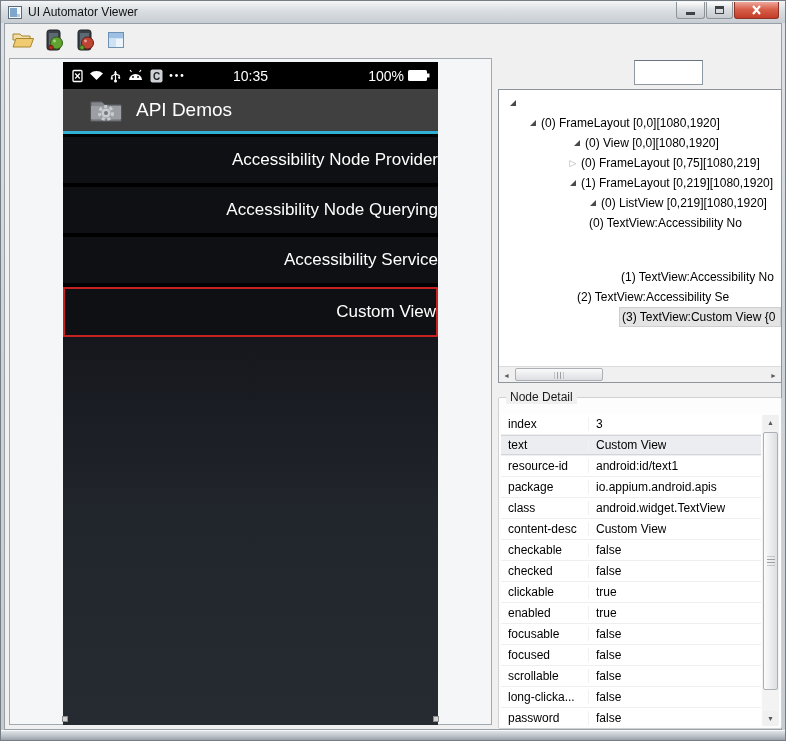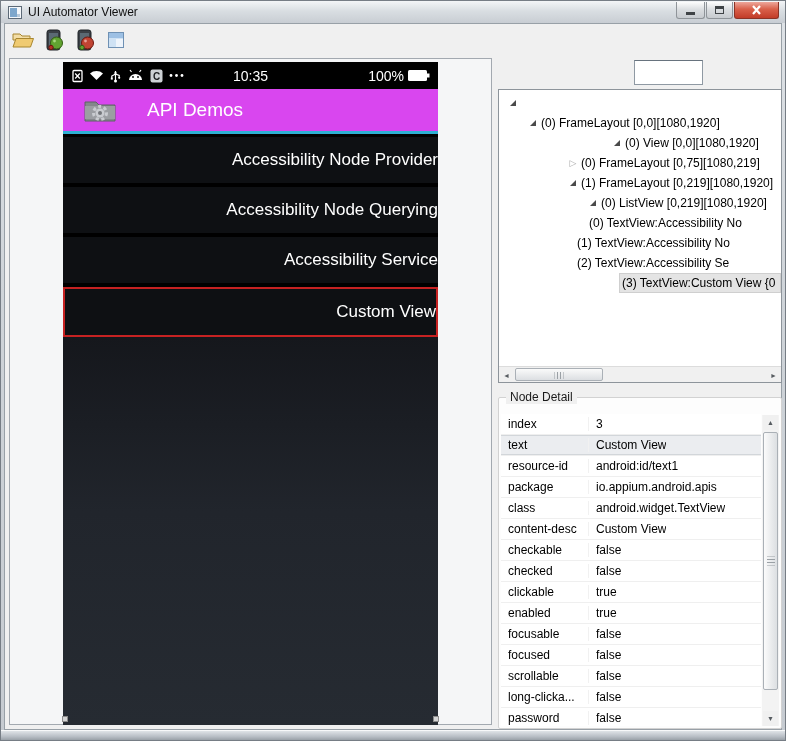--- a/index.html
+++ b/index.html
@@ -45,23 +45,23 @@
   .left-panel { position:absolute; left:8px; top:57px; width:483px; height:667px;
     background:#f5f6f7; border:1px solid #a3a9b0; }
   .screenshot { position:absolute; left:53px; top:3px; width:375px; height:663px;
     background:#000; }
   .statusbar { position:absolute; left:0; top:0; right:0; height:27px; background:#000;
     display:flex; align-items:center; }
   .sb-left { display:flex; align-items:center; gap:6px; padding-left:9px; }
   .sb-time { position:absolute; left:0; right:0; text-align:center; color:#fff; font-size:14px; }
   .sb-right { position:absolute; right:8px; display:flex; align-items:center; gap:4px;
     color:#fff; font-size:14px; }
-  .actionbar { position:absolute; left:0; top:27px; right:0; height:45px; background:#d946ef;
-    display:flex; align-items:center; padding-left:20px;
-    border-bottom:3px solid #2fb0d4;gap:17px; }
+  .actionbar { position:absolute; left:0; top:27px; right:0; height:45px; background:#404040;
+    display:flex; align-items:center; padding-left:26px;
+    border-bottom:3px solid #2fb0d4; }
   .ab-title { color:#fff; font-size:19px; margin-left:13px; }
   .device-list { position:absolute; left:0; top:75px; right:0; }
   .list-item { height:46px; margin-bottom:4px; background:#0e1013; display:flex;
     align-items:center; padding-left:11px; color:#fff; font-size:17px; cursor:default;justify-content:flex-end; }
   .list-item.selected { height:50px; margin-bottom:0; border:2px solid #c62222; padding-left:9px; }
   .empty-area { position:absolute; left:0; top:275px; right:0; bottom:0;
     background:linear-gradient(180deg,#15171c 0%,#21252c 45%,#262b32 100%); }
   .handle { position:absolute; width:6px; height:6px; background:#d4d4d4;
     border:1px solid #8b8b8b; bottom:3px; }
   .handle.l { left:-1px; } .handle.r { right:-1px; }
@@ -263,21 +263,21 @@
           <span class="exp-open"></span>
         </span>
     <span class="tree-label"></span>
   </div>
       <div class="tree-row" style="padding-left: 28px;">
     <span class="expander">
           <span class="exp-open"></span>
         </span>
     <span class="tree-label">(0) FrameLayout [0,0][1080,1920]</span>
   </div>
-      <div class="tree-row" style="padding-left: 72px; margin-left: 40px;">
+      <div class="tree-row" style="padding-left: 72px;">
     <span class="expander">
           <span class="exp-open"></span>
         </span>
     <span class="tree-label">(0) View [0,0][1080,1920]</span>
   </div>
       <div class="tree-row" style="padding-left: 68px;">
     <span class="expander exp-closed">▷</span>
     <span class="tree-label">(0) FrameLayout [0,75][1080,219]</span>
   </div>
       <div class="tree-row" style="padding-left: 68px;">
@@ -289,21 +289,21 @@
       <div class="tree-row" style="padding-left: 88px;">
     <span class="expander">
           <span class="exp-open"></span>
         </span>
     <span class="tree-label">(0) ListView [0,219][1080,1920]</span>
   </div>
       <div class="tree-row" style="padding-left: 76px;">
     <span class="expander"></span>
     <span class="tree-label">(0) TextView:Accessibility No</span>
   </div>
-      <div class="tree-row" style="padding-left: 64px;">
+      <div class="tree-row" style="padding-left: 108px; margin-top: 34px;">
     <span class="expander"></span>
     <span class="tree-label">(1) TextView:Accessibility No</span>
   </div>
       <div class="tree-row" style="padding-left: 64px;">
     <span class="expander"></span>
     <span class="tree-label">(2) TextView:Accessibility Se</span>
   </div>
       <div class="tree-row selected" style="padding-left: 108px;">
     <span class="expander"></span>
     <span class="tree-label">(3) TextView:Custom View {0</span>

